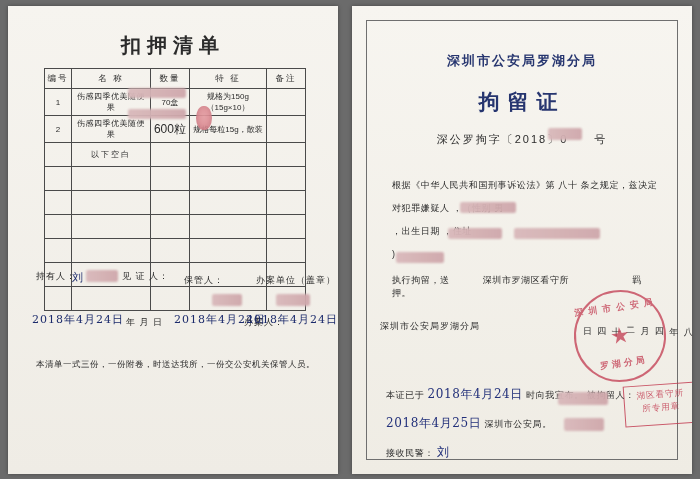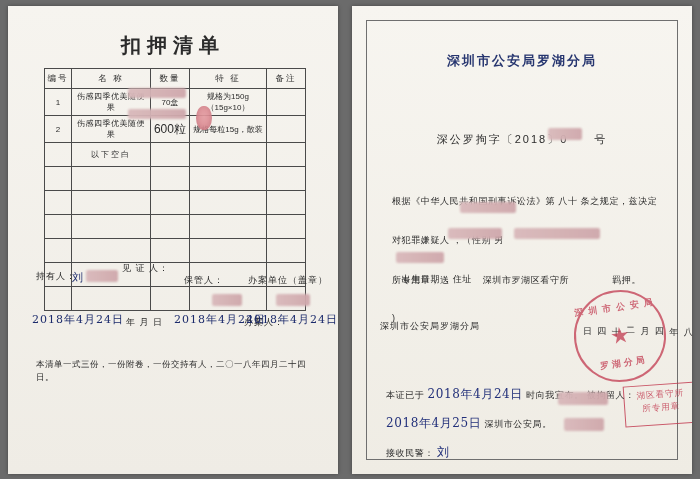--- a/index.html
+++ b/index.html
@@ -101,21 +101,21 @@
     font-family:"DejaVu Sans","Liberation Sans",sans-serif;
   }
   .r-docno{
     position:absolute;left:0;right:0;top:126px;text-align:center;
     font-size:11px;letter-spacing:2px;color:#2b2b2b;
   }
   .r-body{
     position:absolute;left:40px;right:34px;top:168px;
     font-size:9px;line-height:2.55;color:#2b2b2b;letter-spacing:.6px;
   }
-  .r-body .ln{position:relative;white-space:nowrap;margin-top:16px;}
+  .r-body .ln{position:relative;white-space:nowrap;}
   .r-exec{
     position:absolute;left:40px;right:34px;top:268px;
     font-size:9px;color:#2b2b2b;letter-spacing:.6px;
   }
   .r-place{
     position:absolute;left:28px;top:314px;
     font-size:9px;color:#2b2b2b;letter-spacing:1px;
   }
   .r-date{
     position:absolute;left:228px;top:314px;
@@ -239,61 +239,62 @@
       </tbody>
     </table>
 
     <div class="blob" style="left:120px;top:82px;width:58px;height:10px;"></div>
     <div class="blob" style="left:120px;top:103px;width:58px;height:10px;"></div>
     <div class="thumbprint" style="left:188px;top:100px;"></div>
 
     <div class="l-sign" style="left:28px;top:264px;">持有人：</div>
     <div class="l-sign hand" style="left:64px;top:264px;">刘</div>
     <div class="blob" style="left:78px;top:264px;width:32px;height:12px;"></div>
-    <div class="l-sign" style="left:114px;top:256px;">见 证 人：</div>
+    <div class="l-sign" style="left:114px;top:264px;">见 证 人：</div>
     <div class="l-sign" style="left:176px;top:268px;">保管人：</div>
-    <div class="l-sign" style="left:240px;top:268px;">办案单位（盖章）</div>
+    <div class="l-sign" style="left:248px;top:268px;">办案单位（盖章）</div>
     <div class="blob" style="left:204px;top:288px;width:30px;height:12px;"></div>
     <div class="blob" style="left:268px;top:288px;width:34px;height:12px;"></div>
 
     <div class="l-sign hand" style="left:24px;top:306px;">2018年4月24日</div>
     <div class="l-sign" style="left:118px;top:310px;">年 月 日</div>
     <div class="l-sign hand" style="left:166px;top:306px;">2018年4月24日</div>
     <div class="l-sign" style="left:236px;top:310px;">办案人：</div>
     <div class="l-sign hand" style="left:238px;top:306px;">2018年4月24日</div>
 
-    <div class="l-foot">本清单一式三份，一份附卷，一份交持有人，二〇一八年四月二十四日。</div>
+    <div class="l-foot">本清单一式三份，一份附卷，时送达我所，一份交公安机关保管人员。</div>
   </div>
 </div>
 
 <div class="page" id="doc-right">
   <div class="r-border"></div>
 
   <div class="r-org">深圳市公安局罗湖分局</div>
+  <div class="r-title">拘留证</div>
 
   <div class="r-docno">
     <span>深公罗拘字〔2018〕</span><span>0</span><span style="margin-left:26px;">号</span>
   </div>
   <div class="blob" style="left:196px;top:122px;width:34px;height:12px;"></div>
 
   <div class="r-body">
     <div class="ln">根据《中华人民共和国刑事诉讼法》第 八十 条之规定，兹决定</div>
     <div class="ln">对犯罪嫌疑人 ，（性别 男</div>
     <div class="ln">，出生日期 ，住址</div>
     <div class="ln">)</div>
   </div>
 
   <div class="blob" style="left:108px;top:196px;width:56px;height:11px;"></div>
   <div class="blob" style="left:96px;top:222px;width:54px;height:11px;"></div>
   <div class="blob" style="left:162px;top:222px;width:86px;height:11px;"></div>
   <div class="blob" style="left:44px;top:246px;width:48px;height:11px;"></div>
 
   <div class="r-exec">
-    <span>所专用章，送</span>
-    <span style="margin:0 40px 0 30px;">深圳市罗湖区看守所</span>
+    <span>执行拘留，送</span>
+    <span style="margin:0 60px 0 30px;">深圳市罗湖区看守所</span>
     <span>羁押。</span>
   </div>
 
   <div class="r-place">深圳市公安局罗湖分局</div>
   <div class="r-date" style="writing-mode:vertical-rl;height:0;">二〇一八年四月二十四日</div>
 
   <div class="seal">
     <div class="arc-top">深圳市公安局</div>
     <div class="star">★</div>
     <div class="arc-bot">罗湖分局</div>

